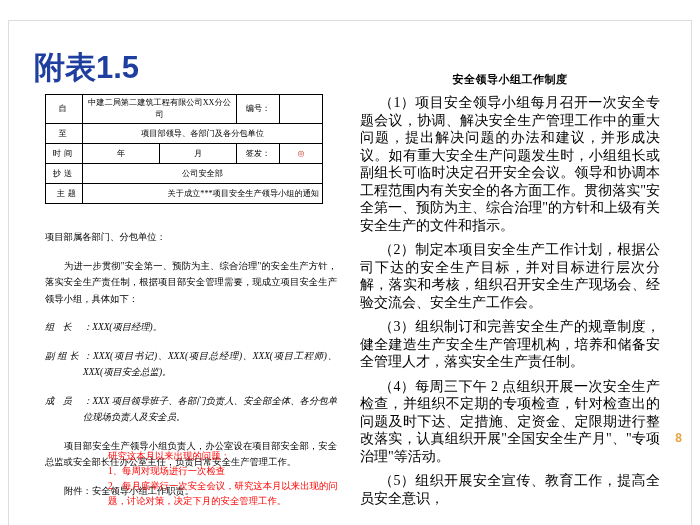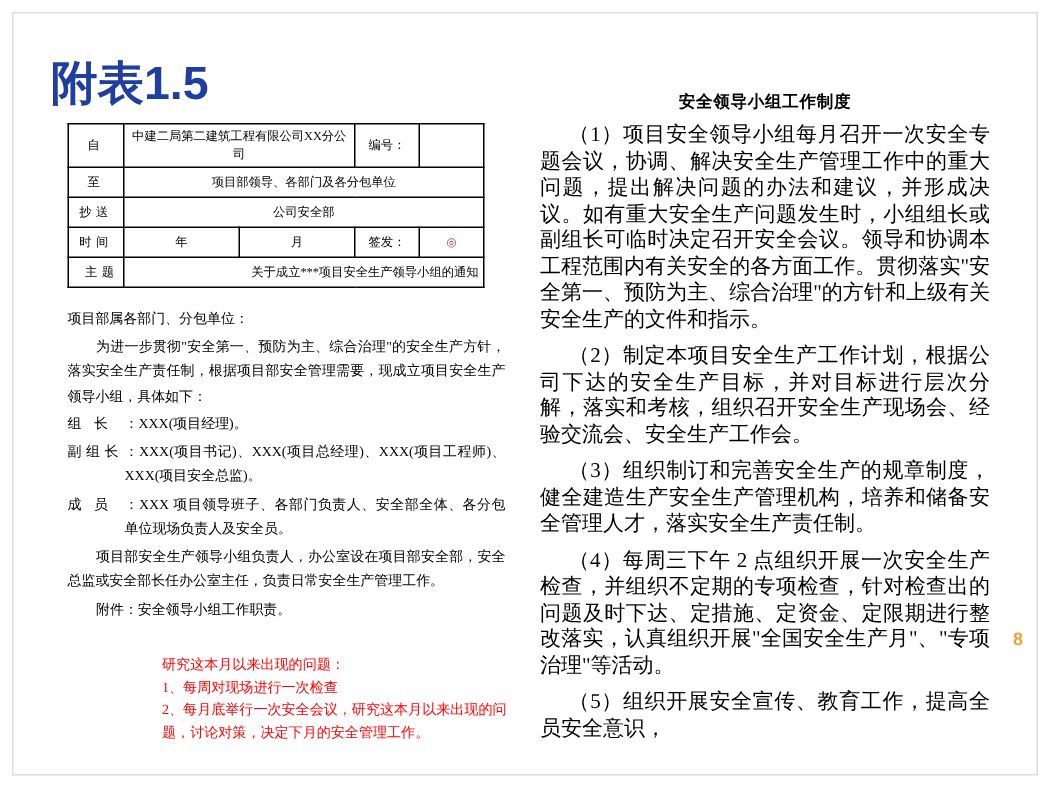--- a/index.html
+++ b/index.html
@@ -9,21 +9,21 @@
   body {
     width: 700px;
     height: 525px;
     background: #ffffff;
     font-family: "Liberation Serif", serif;
     overflow: hidden;
     position: relative;
   }
   .slide {
     position: absolute;
-    left: 0; top: 0;
+    left: 0; top: 12px;
     width: 700px;
     height: 445px;
     background: #ffffff;
     box-sizing: border-box;
   }
   .border-frame {
     position: absolute;
     left: 8px; top: 8px;
     width: 684px;
     height: 509px;
@@ -95,30 +95,31 @@
     position: absolute;
     left: 45px;
     top: 205px;
     width: 292px;
     font-size: 9.3px;
     line-height: 16.5px;
     color: #000;
     text-align: justify;
   }
   .body-text p {
-    margin: 0 0 2px 0;
+    margin: 12px 0 2px 0;
     text-indent: 19px;
   }
   .body-text p.noindent {
     text-indent: 0;
   }
   .body-text p.hang {
     text-indent: 0;
     padding-left: 38px;
     position: relative;
+    font-style: italic;
   }
   .body-text p.hang .role {
     position: absolute;
     left: 0;
     top: 0;
     letter-spacing: 3px;
   }
   
   .red-note {
     position: absolute;
@@ -183,31 +184,31 @@
         <td class="lbl">自</td>
         <td class="val" colspan="2">中建二局第二建筑工程有限公司XX分公司</td>
         <td class="thin">编号：</td>
         <td class="thin"></td>
       </tr>
       <tr>
         <td class="lbl">至</td>
         <td class="val" colspan="4">项目部领导、各部门及各分包单位</td>
       </tr>
       <tr>
-        <td class="lbl">抄送</td>
-        <td class="val" colspan="4">公司安全部</td>
-      </tr>
-      <tr>
         <td class="lbl">时间</td>
         <td class="val">年</td>
         <td class="val">月</td>
         <td class="val">签发：</td>
         <td class="val sig-cell">
           <span class="sig-stamp">◎</span>
         </td>
+      </tr>
+      <tr>
+        <td class="lbl">抄送</td>
+        <td class="val" colspan="4">公司安全部</td>
       </tr>
       <tr class="subject-row">
         <td class="lbl">主题</td>
         <td class="val" colspan="4">关于成立***项目安全生产领导小组的通知</td>
       </tr>
     </tbody>
       </table>
   </div>
 
   <div class="body-text">

